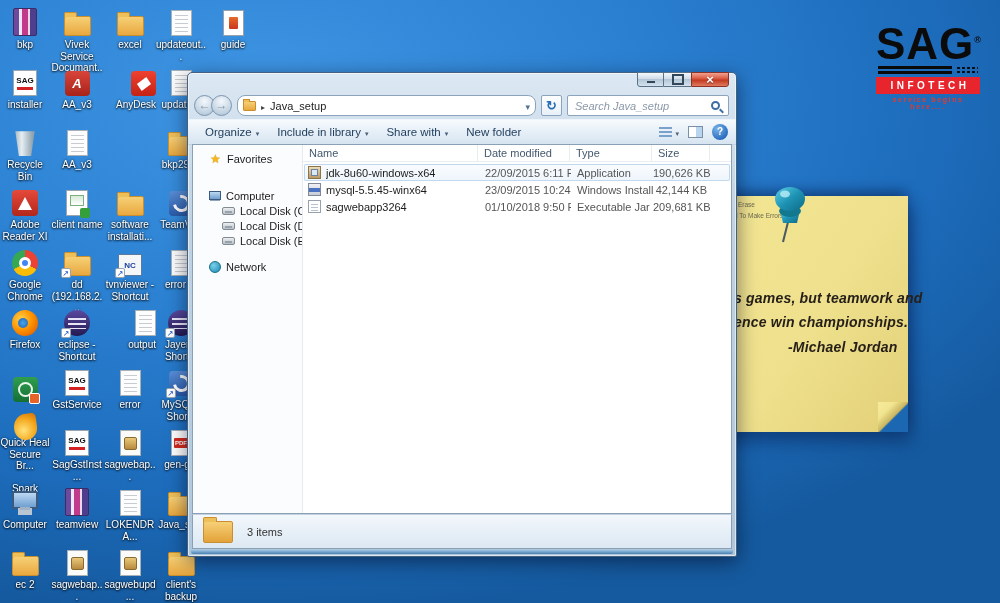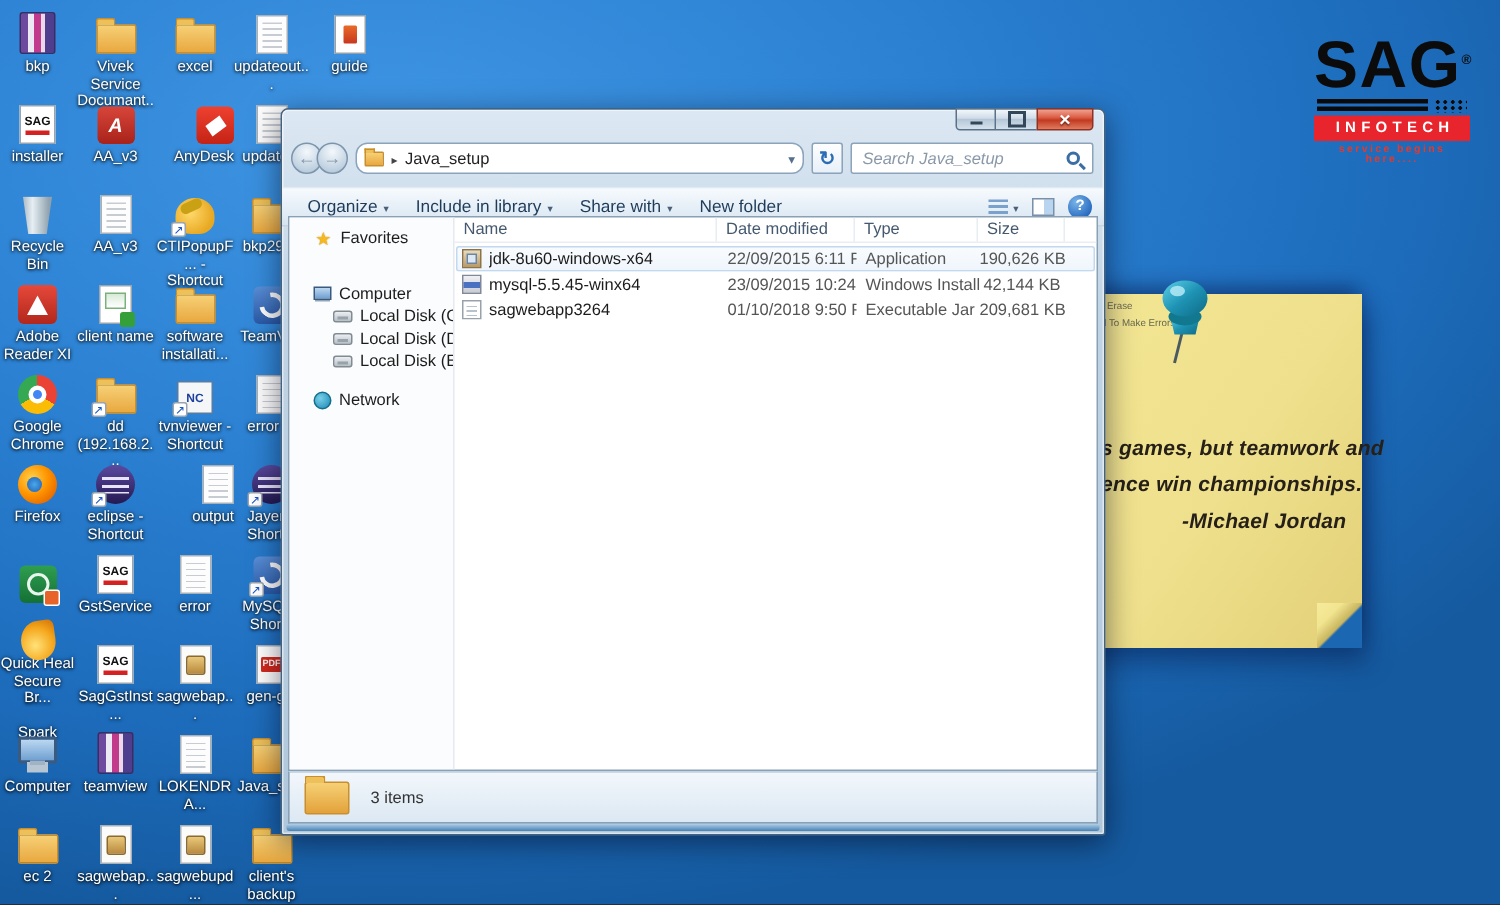--- a/index.html
+++ b/index.html
@@ -131,21 +131,21 @@
     color:#2a6db5;font-weight:bold;font-size:13px;line-height:19px;text-align:center;flex:none;}
   .refresh-btn::before{content:"\21bb";}
   .search-box{width:162px;height:21px;background:#fff;border:1px solid #8ba4bc;border-radius:2px;display:flex;align-items:center;padding:0 5px;flex:none;}
   .search-box input{flex:1;width:20px;border:none;outline:none;background:transparent;font-family:"Liberation Sans",sans-serif;
     font-style:italic;font-size:11px;color:#333;}
   .search-box input::placeholder{color:#8a98a8;}
   .mag-icon{width:9px;height:9px;border:2px solid #3b6ea5;border-radius:50%;position:relative;flex:none;margin-right:3px;}
   .mag-icon::after{content:"";position:absolute;width:5px;height:2px;background:#3b6ea5;transform:rotate(45deg);left:6px;top:7px;}
 
   .toolbar{height:24px;display:flex;align-items:center;padding:12px 8px;font-size:11.5px;color:#1e3c5a;
-    background:linear-gradient(#f6fafd,#e3edf6 60%,#d6e4f1);border-top:1px solid #eef4fa;border-bottom:1px solid #c4d3e2;margin-top:6px;}
+    background:linear-gradient(#f6fafd,#e3edf6 60%,#d6e4f1);border-top:1px solid #eef4fa;border-bottom:1px solid #c4d3e2;}
   #tb-left{display:flex;align-items:center;}
   .tb-item{display:flex;align-items:center;gap:4px;padding:3px 9px;border-radius:3px;}
   .caret::after{content:"\25be";font-size:7px;color:#4a6078;}
   .tb-right{margin-left:auto;display:flex;align-items:center;gap:9px;}
   .views-wrap{display:flex;align-items:center;gap:3px;}
   .views-icon{width:13px;height:11px;background:repeating-linear-gradient(#7aa0cc 0 2px,transparent 2px 4px);}
   .preview-icon{width:15px;height:12px;border:1px solid #7a90a8;background:linear-gradient(90deg,#fff 0 55%,#b8d4ee 55%);}
   .help-icon{width:16px;height:16px;border-radius:50%;background:radial-gradient(circle at 35% 30%,#7ab4e8,#2a6cc0 72%);
     color:#fff;font-weight:bold;font-size:10px;line-height:16px;text-align:center;}
   .help-icon::before{content:"?";}
@@ -336,27 +336,20 @@
         <div class="di-art">
           <div class="di-glyph ic-folder"></div>
         </div>
         <div class="di-label">excel</div>
       </div>
       <div class="desk-icon" style="left: 104px; top: 65px; align-items: flex-end;">
         <div class="di-art">
           <div class="di-glyph ic-anydesk"></div>
         </div>
         <div class="di-label">AnyDesk</div>
-      </div>
-      <div class="desk-icon" style="left: 104px; top: 125px;">
-        <div class="di-art">
-          <div class="di-glyph ic-cti"></div>
-          <div class="shortcut-badge"></div>
-        </div>
-        <div class="di-label">CTIPopupF... - Shortcut</div>
       </div>
       <div class="desk-icon" style="left: 104px; top: 185px;">
         <div class="di-art">
           <div class="di-glyph ic-folder"></div>
         </div>
         <div class="di-label">software installati...</div>
       </div>
       <div class="desk-icon" style="left: 104px; top: 245px;">
         <div class="di-art">
           <div class="di-glyph ic-tvn"></div>

